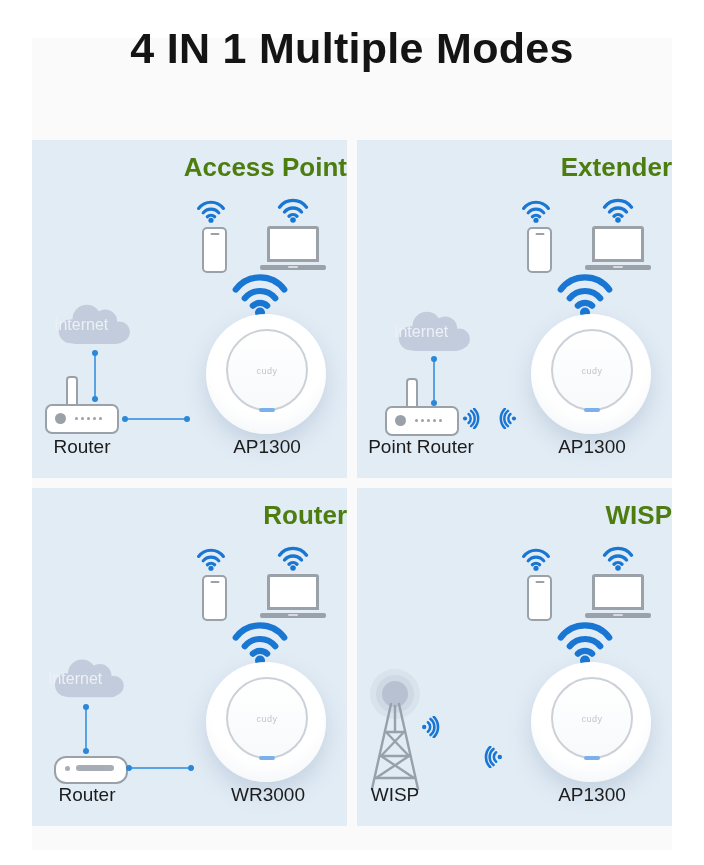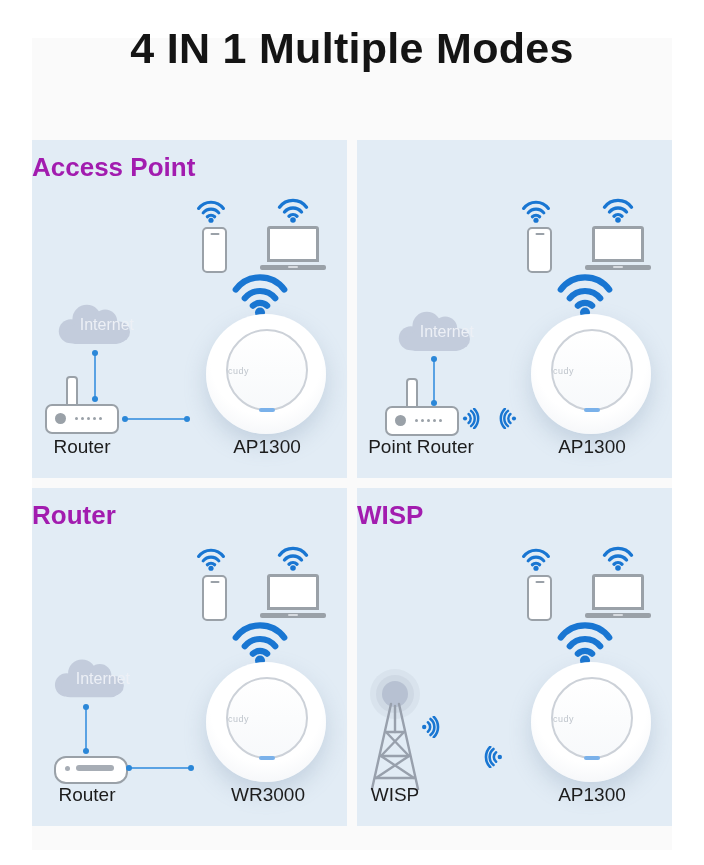--- a/index.html
+++ b/index.html
@@ -7,22 +7,22 @@
     width:704px;height:865px;position:relative;overflow:hidden;background:#ffffff;
     font-family:"Liberation Sans","DejaVu Sans",sans-serif;
   }
   .card{position:absolute;left:32px;top:38px;width:640px;height:812px;background:#fafafa;}
   .main-title{
     position:absolute;left:0;top:24px;width:704px;margin:0;text-align:center;
     font-size:43px;font-weight:800;color:#141414;letter-spacing:.3px;
   }
   .panel{position:absolute;width:315px;height:338px;background:#e2ecf5;}
   #p0{left:32px;top:140px}#p1{left:357px;top:140px}#p2{left:32px;top:488px}#p3{left:357px;top:488px}
-  .panel-title{position:absolute;left:0;top:12px;width:100%;margin:0;text-align:left;
-    font-size:26px;font-weight:800;color:#a21caf;}
+  .panel-title{position:absolute;left:0;top:12px;width:100%;margin:0;text-align:right;
+    font-size:26px;font-weight:800;color:#4d7c0f;}
   .abs{position:absolute;}
   .label{position:absolute;transform:translateX(-50%);font-size:19px;font-weight:500;
     color:#1c1c1c;white-space:nowrap;top:296px;}
   
   .vline{position:absolute;width:2px;background:#5aa2e3;}
   .hline{position:absolute;height:2px;background:#5aa2e3;}
   .vline::before,.vline::after{content:"";position:absolute;left:50%;transform:translateX(-50%);
     width:6px;height:6px;border-radius:50%;background:#2b87d8;}
   .vline::before{top:-4px}.vline::after{bottom:-4px}
   .hline::before,.hline::after{content:"";position:absolute;top:50%;transform:translateY(-50%);
@@ -48,28 +48,28 @@
   .rdots i{width:3px;height:3px;border-radius:50%;background:#9aa1a8;}
   .modem{position:absolute;width:70px;height:24px;background:#fff;border:2px solid #9aa1a8;border-radius:12px;}
   .mled{position:absolute;left:9px;top:8px;width:5px;height:5px;border-radius:50%;background:#a7adb5;}
   .mbar{position:absolute;left:20px;top:7px;width:38px;height:6px;border-radius:3px;background:#a7adb5;}
   
   .disc{position:absolute;left:174px;top:174px;width:120px;height:120px;border-radius:50%;
     background:radial-gradient(circle at 50% 38%,#ffffff 58%,#f3f5f8 86%,#eceff3 100%);
     box-shadow:0 10px 22px rgba(125,150,175,.30);}
   .disc-ring{position:absolute;left:20px;top:15px;width:78px;height:78px;border-radius:50%;
     border:2px solid #ccd1d8;background:linear-gradient(180deg,#ffffff,#f7f9fb);}
-  .disc-logo{position:absolute;left:0;top:35px;width:100%;
+  .disc-logo{position:absolute;left:0;top:35px;width:100%;text-align:center;
     font-size:9px;color:#bfc5cc;letter-spacing:.5px;}
   .disc-led{position:absolute;left:50%;transform:translateX(-50%);bottom:-3px;
     width:16px;height:4px;border-radius:3px;background:#7ab1ea;}
   
   .cloud{position:absolute;}
   .cloud svg{position:absolute;left:0;top:0;width:100%;height:100%;}
-  .cloud-label{position:absolute;left:0;top:34%;width:100%;text-align:right;
+  .cloud-label{position:absolute;left:0;top:34%;width:100%;text-align:left;
     font-size:16px;font-weight:500;color:#edf0f6;}
   .flip{transform:scaleX(-1);}
   svg.icon{position:absolute;display:block;}
   .sprite{position:absolute;width:0;height:0;overflow:hidden;}
 </style>
 </head>
 <body>
 
 <svg class="sprite" aria-hidden="true">
   <symbol id="sym-wifi" viewBox="0 0 32 25">
@@ -156,20 +156,21 @@
     <span class="disc-ring abs">
       <span class="disc-logo abs">cudy</span>
       <span class="disc-led abs"></span>
     </span>
   </div>
   <span class="label" style="left:50px">Router</span>
   <span class="label" style="left:235px">AP1300</span>
 </section>
 
 <section class="panel" id="p1">
+  <h2 class="panel-title">Extender</h2>
   <svg class="icon" style="left:164px;top:60px;width:30px;height:23px">
       <use href="#sym-wifi"></use>
     </svg>
   <div class="phone" style="left:170px;top:87px"></div>
   <svg class="icon" style="left:245px;top:58px;width:32px;height:25px">
       <use href="#sym-wifi"></use>
     </svg>
   <div class="laptop" style="left:228px;top:86px">
     <span class="lscreen abs"></span>
     <span class="lbase abs"></span>

